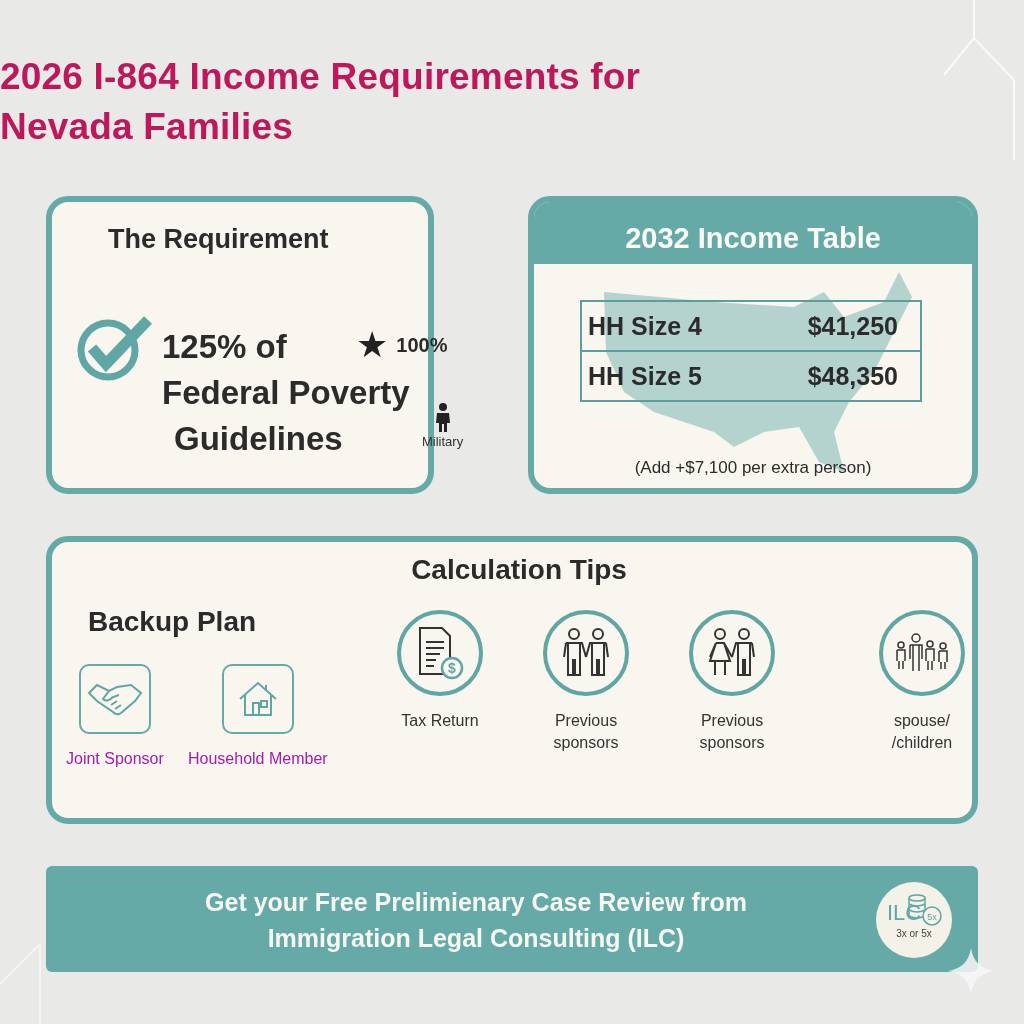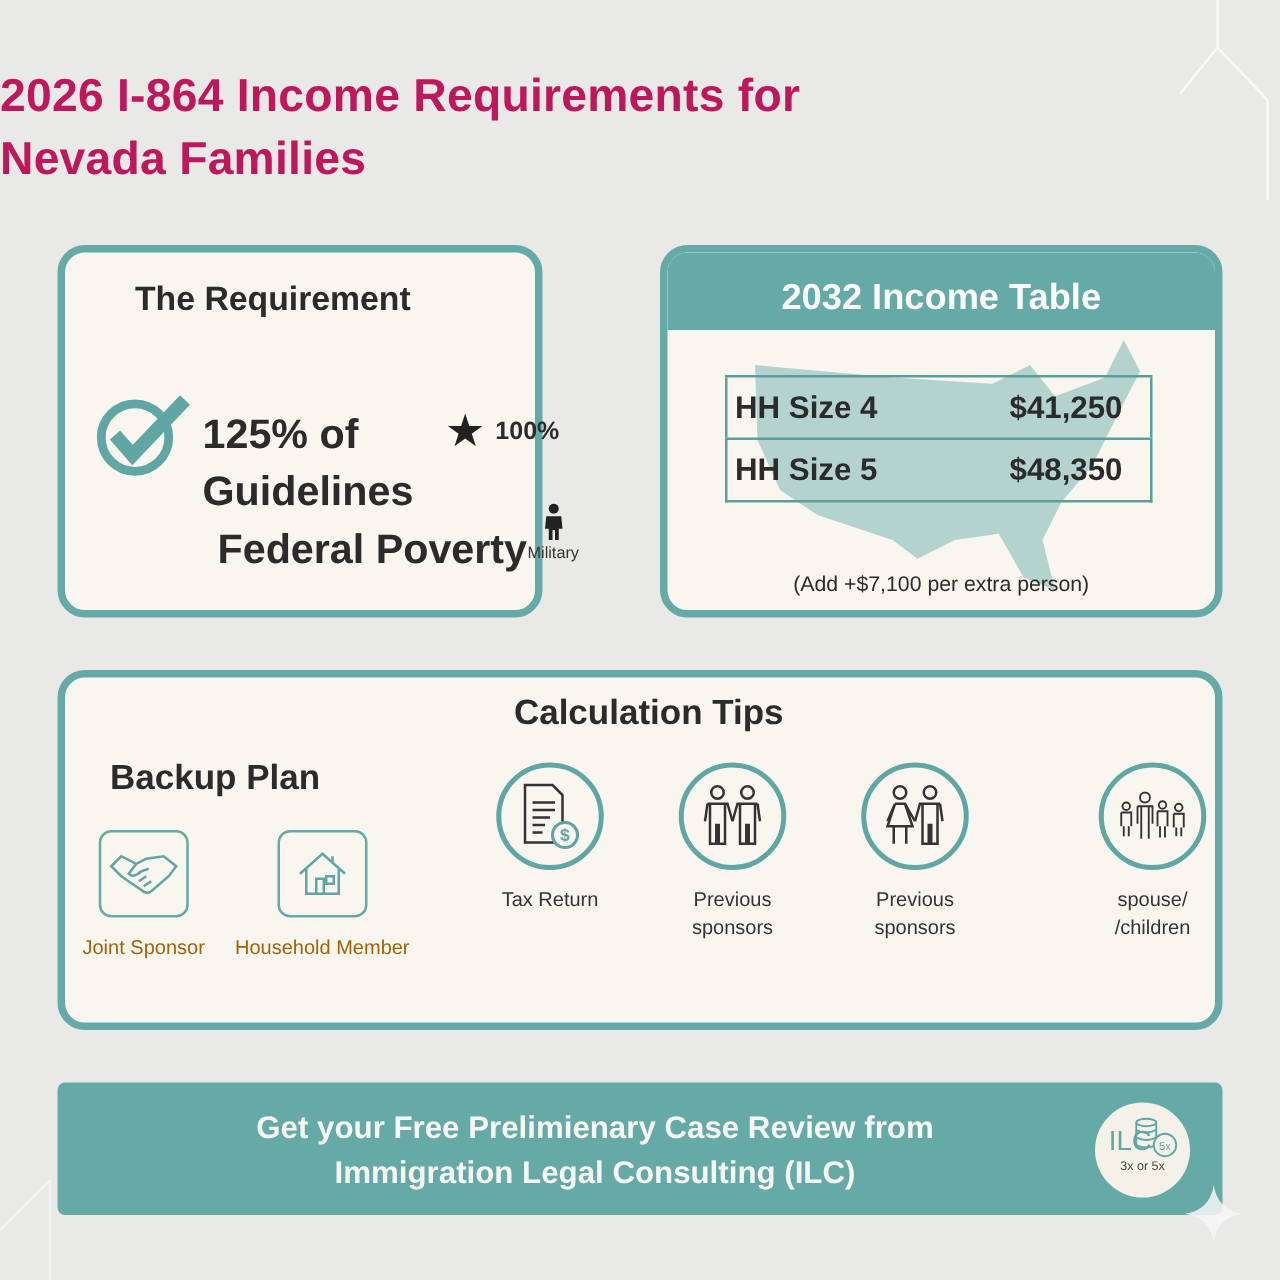--- a/index.html
+++ b/index.html
@@ -62,21 +62,21 @@
     font-size: 17px; color: #2b2b2b;
   }
 
   .tips-title { position: absolute; left: 0; width: 100%; top: 12px; text-align: center; font-size: 28px; font-weight: bold; color: #2b2b2b; padding-left: 14px; }
   .backup-title { position: absolute; left: 36px; top: 64px; font-size: 28px; font-weight: bold; color: #2b2b2b; }
   .backup-item { position: absolute; top: 122px; text-align: center; }
   .backup-box {
     width: 72px; height: 70px; border: 2px solid #66aaa8; border-radius: 10px;
     display: flex; align-items: center; justify-content: center; margin: 0 auto;
   }
-  .backup-label { display: block; font-size: 16px; color: #a16207; margin-top: 16px; white-space: nowrap; }
+  .backup-label { display: block; font-size: 16px; color: #a21caf; margin-top: 16px; white-space: nowrap; }
 
   .tip-item { position: absolute; top: 68px; width: 140px; text-align: center; }
   .tip-circle {
     width: 86px; height: 86px; border: 4px solid #5fa6a4; border-radius: 50%;
     display: flex; align-items: center; justify-content: center; margin: 0 auto;
     background: #f8f6ef;
   }
   .tip-label { display: block; font-size: 16px; color: #333; margin-top: 14px; line-height: 22px; }
 
   .cta {
@@ -110,22 +110,22 @@
 </h1>
 
 <section class="card req-card">
   <div class="req-title">The Requirement</div>
   <svg class="check-icon" viewBox="0 0 80 70">
     <circle cx="34" cy="38" r="27" fill="none" stroke="#5fa6a4" stroke-width="7"></circle>
     <path d="M18 36 L32 52 L74 8" fill="none" stroke="#5fa6a4" stroke-width="11" stroke-linejoin="miter"></path>
   </svg>
   <div class="req-main">
     <div>125% of</div>
+    <div>Federal Poverty</div>
     <div>Guidelines</div>
-    <div>Federal Poverty</div>
   </div>
   <div class="star-wrap">
     <span class="star-icon">★</span>
     <span class="star-label">100%</span>
   </div>
   <div class="military">
     <svg class="military-icon" viewBox="0 0 20 30">
       <circle cx="10" cy="5" r="4" fill="#222"></circle>
       <path d="M4 11 H16 L17 21 H14 V30 H11 V22 H9 V30 H6 V21 H3 Z" fill="#222"></path>
     </svg>

